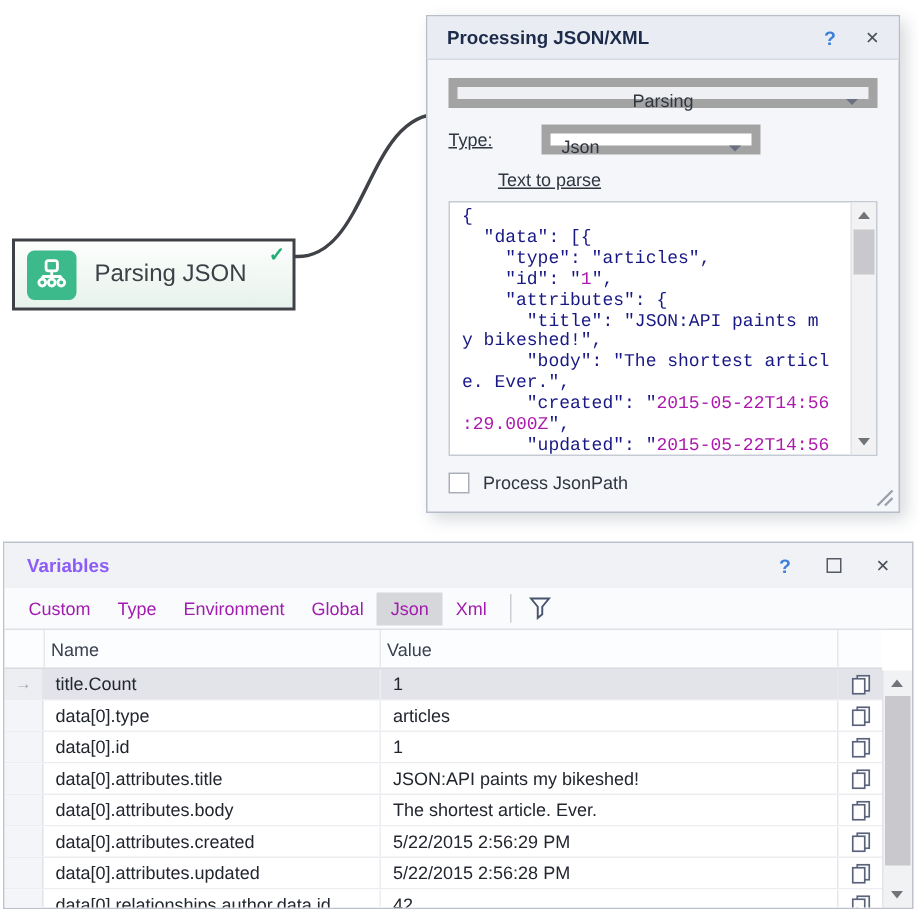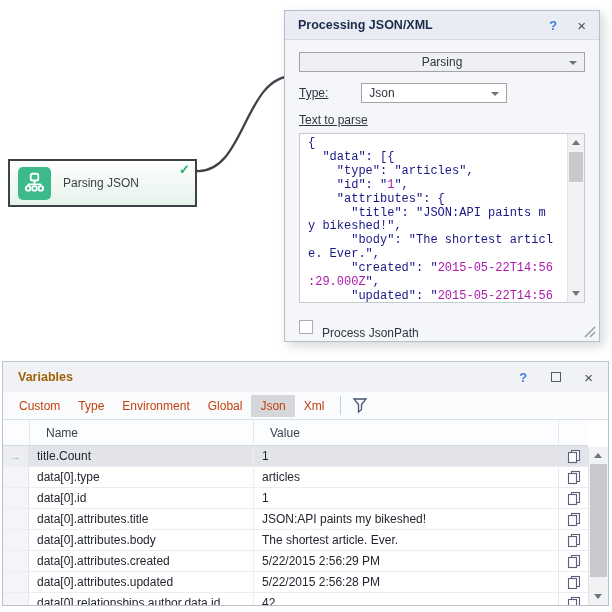--- a/index.html
+++ b/index.html
@@ -8,86 +8,86 @@
 
   
   .connector-svg { position:absolute; left:0; top:0; width:612px; height:612px; pointer-events:none; }
 
   
   .node { position:absolute; left:8px; top:159px; width:189px; height:48px;
           border:2px solid #3e4146; background:linear-gradient(180deg,#fdfefd 0%,#eef6f1 70%,#e6f2ec 100%);
           display:flex; align-items:center; padding-left:8px; }
   .node-icon { width:33px; height:33px; background:#3cba8c; border-radius:5px;
                display:flex; align-items:center; justify-content:center; flex:none; }
-  .node-label { margin-left:12px; font-size:12px; color:#3c4147; }
+  .node-label { margin-left:12px; font-size:16px; color:#3c4147; }
   .node-check { position:absolute; right:5px; top:1px; color:#21ad74; font-weight:bold; font-size:13px; }
 
   
   .pp { position:absolute; left:284px; top:10px; width:316px; height:332px;
         background:#f4f6fa; border:1px solid #b7bdc9; box-shadow:4px 4px 10px rgba(70,80,100,.22); }
   .pp-titlebar { height:29px; background:#e9ecf3; border-bottom:1px solid #d6dae2;
                  display:flex; align-items:center; padding:0 13px; }
   .pp-title { flex:1; font-weight:bold; font-size:12.5px; color:#1c2b4a; }
   .help-btn { color:#3e7fd9; font-weight:bold; font-size:13px; margin-right:20px; cursor:default; }
   .close-btn { color:#4a4f58; font-size:15px; line-height:1; cursor:default; }
   .pp-body { padding:12px 14px 0 14px; position:relative; height:calc(100% - 29px); }
 
-  .combo { position:relative; border:1px solid #a3a3a3; background:#eff0f3; height:20px;
+  .combo { position:relative; border:6px solid #a3a3a3; background:#eff0f3; height:20px;
            font-size:12px; color:#30363f; line-height:18px; }
   .combo.full { width:100%; text-align:center; }
   .caret { position:absolute; right:7px; top:8px; width:0; height:0;
            border-left:4px solid transparent; border-right:4px solid transparent; border-top:4px solid #6a7080; }
 
   .type-row { margin-top:11px; display:flex; align-items:center;gap:24px; }
   .u-label { font-size:12px; color:#2f3640; text-decoration:underline; }
   .type-combo { margin-left:9px; width:146px; background:#ffffff; padding-left:7px; text-align:left; }
 
-  .ttp-label { margin-top:10px; display:inline-block; }
+  .ttp-label { margin-top:10px; display:inline-block;margin-left:33px; }
 
   .code-box { margin-top:5px; position:relative; width:286px; height:170px;
               background:#ffffff; border:1px solid #c5cad3; overflow:hidden; }
   .code-inner { padding:3px 0 0 8px; font-family:"Liberation Mono", monospace;
                 font-size:12px; line-height:13.9px; white-space:pre; }
   .seg-n { color:#181885; }
   .seg-m { color:#ad19ad; }
 
   .vscroll { position:absolute; right:0; top:0; bottom:0; width:17px;
              background:#f2f2f5; border-left:1px solid #e3e3e8; }
   .sb-arrow { position:absolute; left:4px; width:0; height:0;
               border-left:4.5px solid transparent; border-right:4.5px solid transparent; }
   .sb-up   { top:6px;    border-bottom:5px solid #707479; }
   .sb-down { bottom:6px; border-top:5px solid #707479; }
   .sb-thumb { position:absolute; left:1px; right:1px; background:#c8c8cd; }
 
   .cb-row { margin-top:11px; display:flex; align-items:center; }
   .checkbox { width:14px; height:14px; background:#ffffff; border:1px solid #a8adb7; }
-  .cb-label { margin-left:9px; font-size:12px; color:#2f3640;margin-top:12px; }
+  .cb-label { margin-left:9px; font-size:12px; color:#2f3640; }
 
   .grip { position:absolute; right:3px; bottom:3px; }
 
   
   .vp { position:absolute; left:2px; top:361px; width:607px; height:245px;
         background:#ffffff; border:1px solid #bcc1cb; }
   .vp-titlebar { height:30px; background:#f0f2f6; display:flex; align-items:center; padding:0 15px; }
-  .vp-title { flex:1; font-weight:bold; font-size:12.5px; color:#a16207; }
+  .vp-title { flex:1; font-weight:bold; font-size:12.5px; color:#8b5cf6; }
   .max-btn { width:10px; height:10px; border:1.5px solid #565b63; margin-right:23px; }
   .vp-titlebar .help-btn { margin-right:24px; }
 
   .vp-tabs { height:27px; display:flex; align-items:center; padding-left:7px; background:#fafbfd; }
-  .tab { padding:4px 9px; font-size:12px; color:#c2410c; cursor:default; }
+  .tab { padding:4px 9px; font-size:12px; color:#a21caf; cursor:default; }
   .tab.selected { background:#d6d7da; }
   .tab-sep { width:1px; height:19px; background:#c9cdd4; margin:0 9px 0 7px; }
   .funnel { margin-left:2px; display:flex; align-items:center; }
 
   .vgrid { position:relative; border-top:1px solid #dde0e6; height:186px; overflow:hidden; }
   .vg-header, .vg-row { display:grid; grid-template-columns:26px 224px 1fr 30px;
                         width:calc(100% - 20px); }
   .vg-header { height:26px; background:#fcfdfe; border-bottom:1px solid #d7dae0;
                font-size:12px; color:#3a414f; align-items:center; }
-  .vg-header .hc { padding-left:16px; border-left:1px solid #e6e8ec; height:100%; display:flex; align-items:center;text-align:right; }
+  .vg-header .hc { padding-left:4px; border-left:1px solid #e6e8ec; height:100%; display:flex; align-items:center;text-align:right; }
   .vg-header .hc:first-child { border-left:none; }
   .vg-rows { overflow:hidden; height:160px; }
   .vg-row { height:21px; border-bottom:1px solid #ededf1; background:#ffffff;
             font-size:12px; color:#22262e; align-items:center; }
   .vg-row.selected { background:#e2e4e9; }
   .cell-gutter { height:100%; background:#f4f5f8; border-right:1px solid #e1e3e8;
                  display:flex; align-items:center; justify-content:center;
                  color:#a6acb8; font-size:11px; }
   .vg-row.selected .cell-gutter { background:#eceef1; }
   .cell-name, .cell-value { padding-left:8px; overflow:hidden; white-space:nowrap; }

